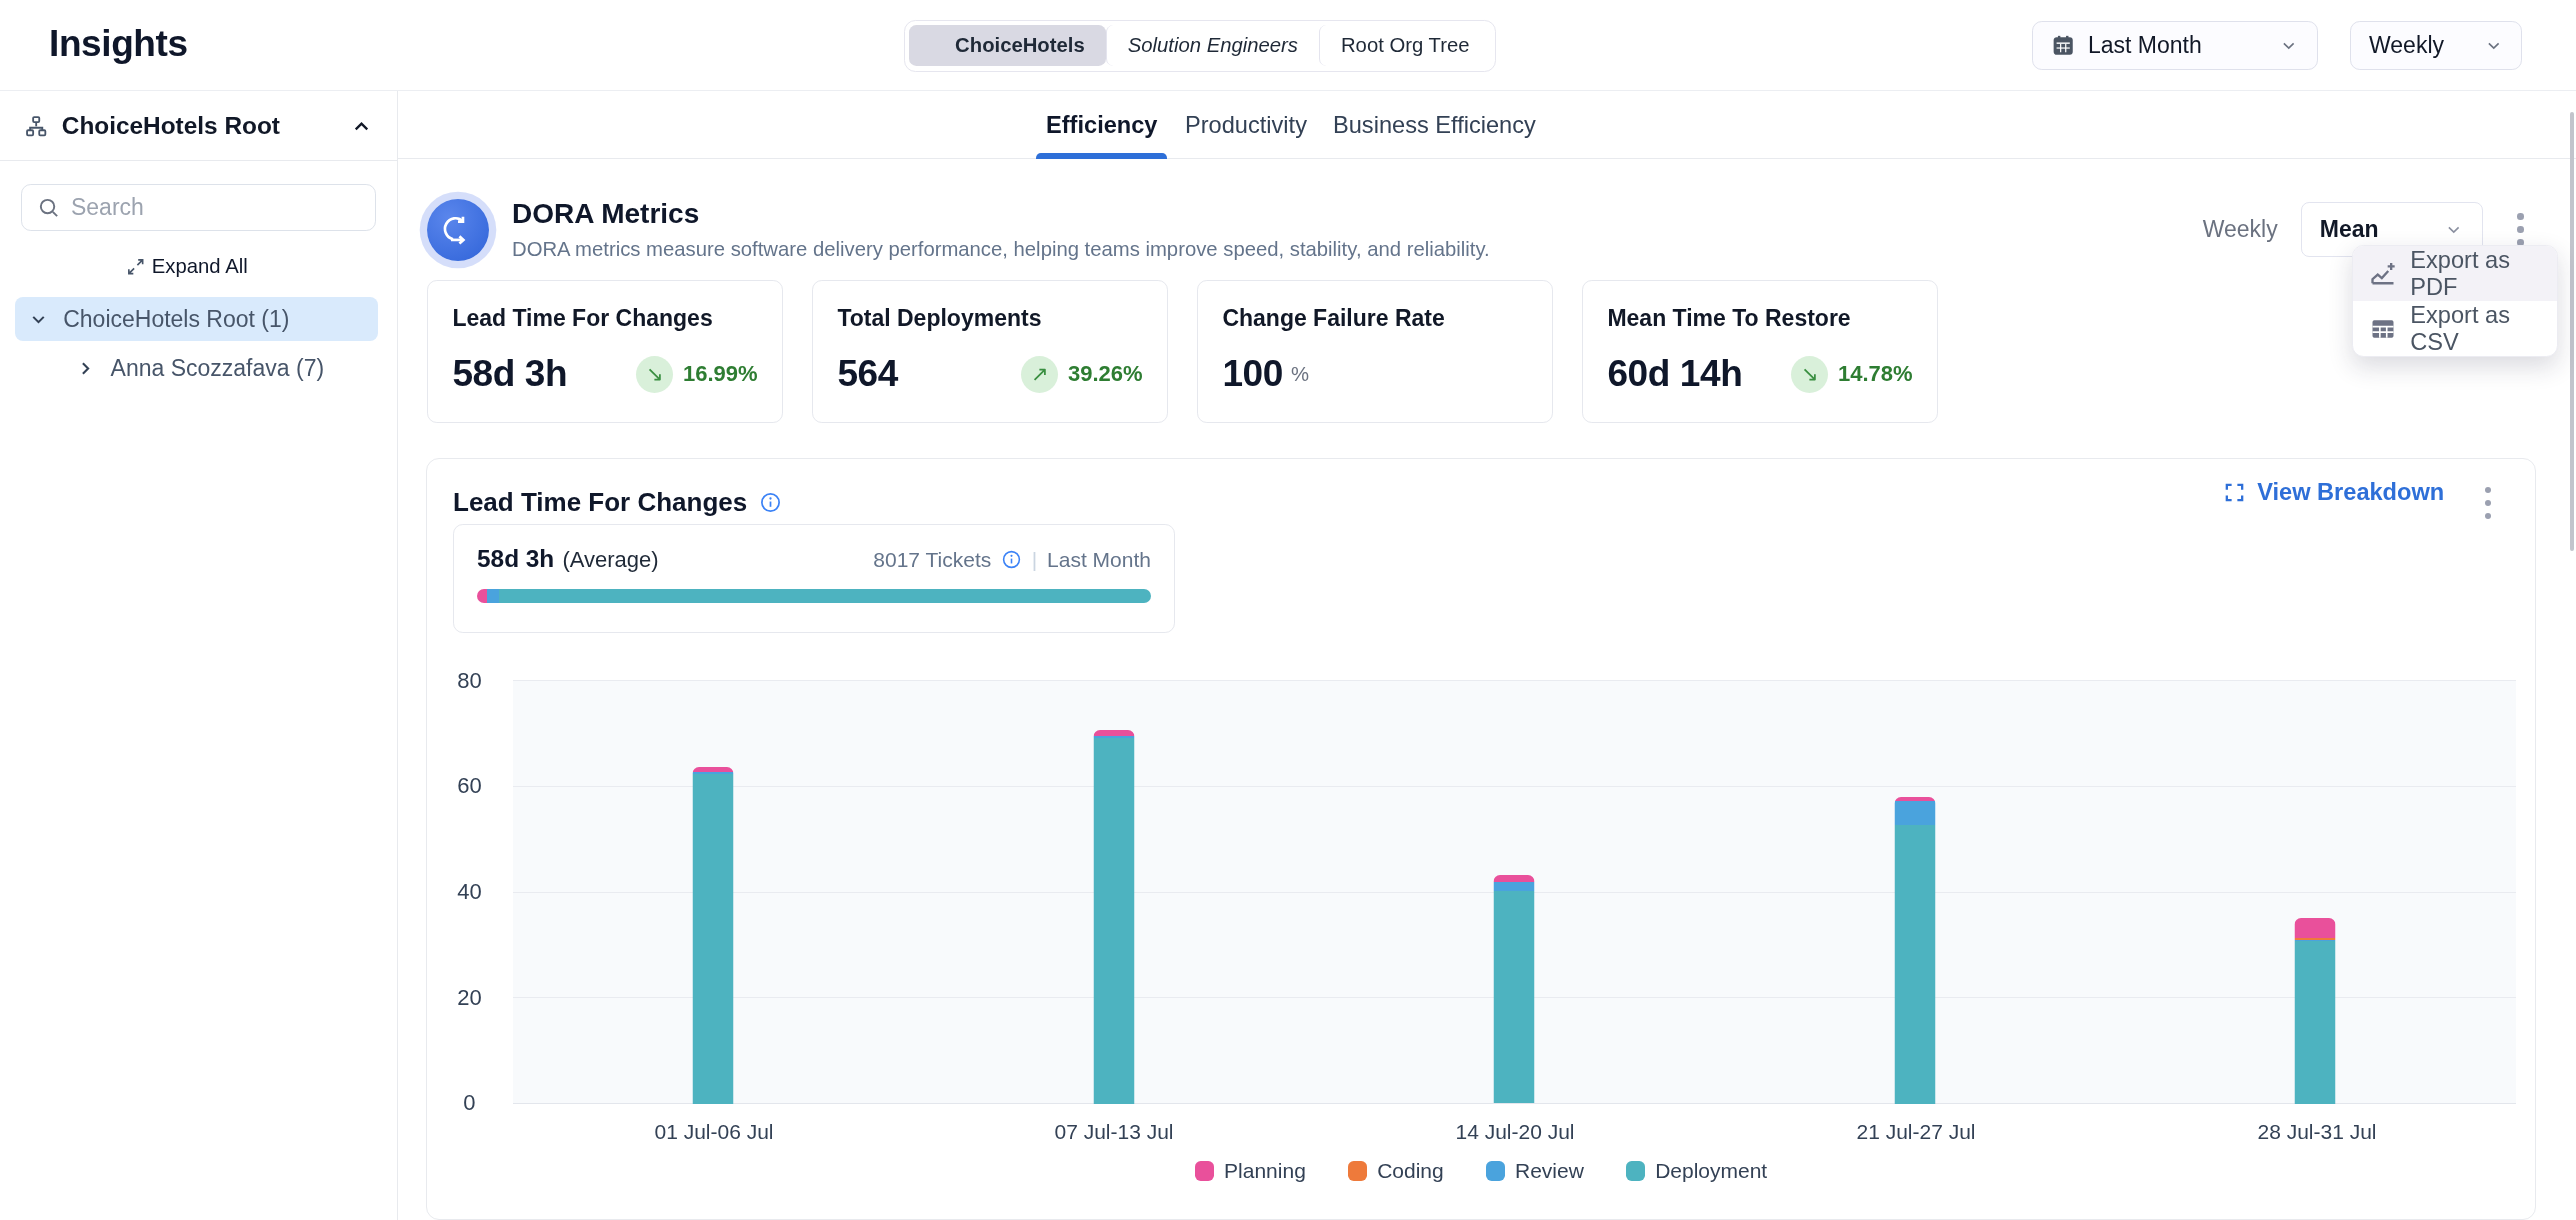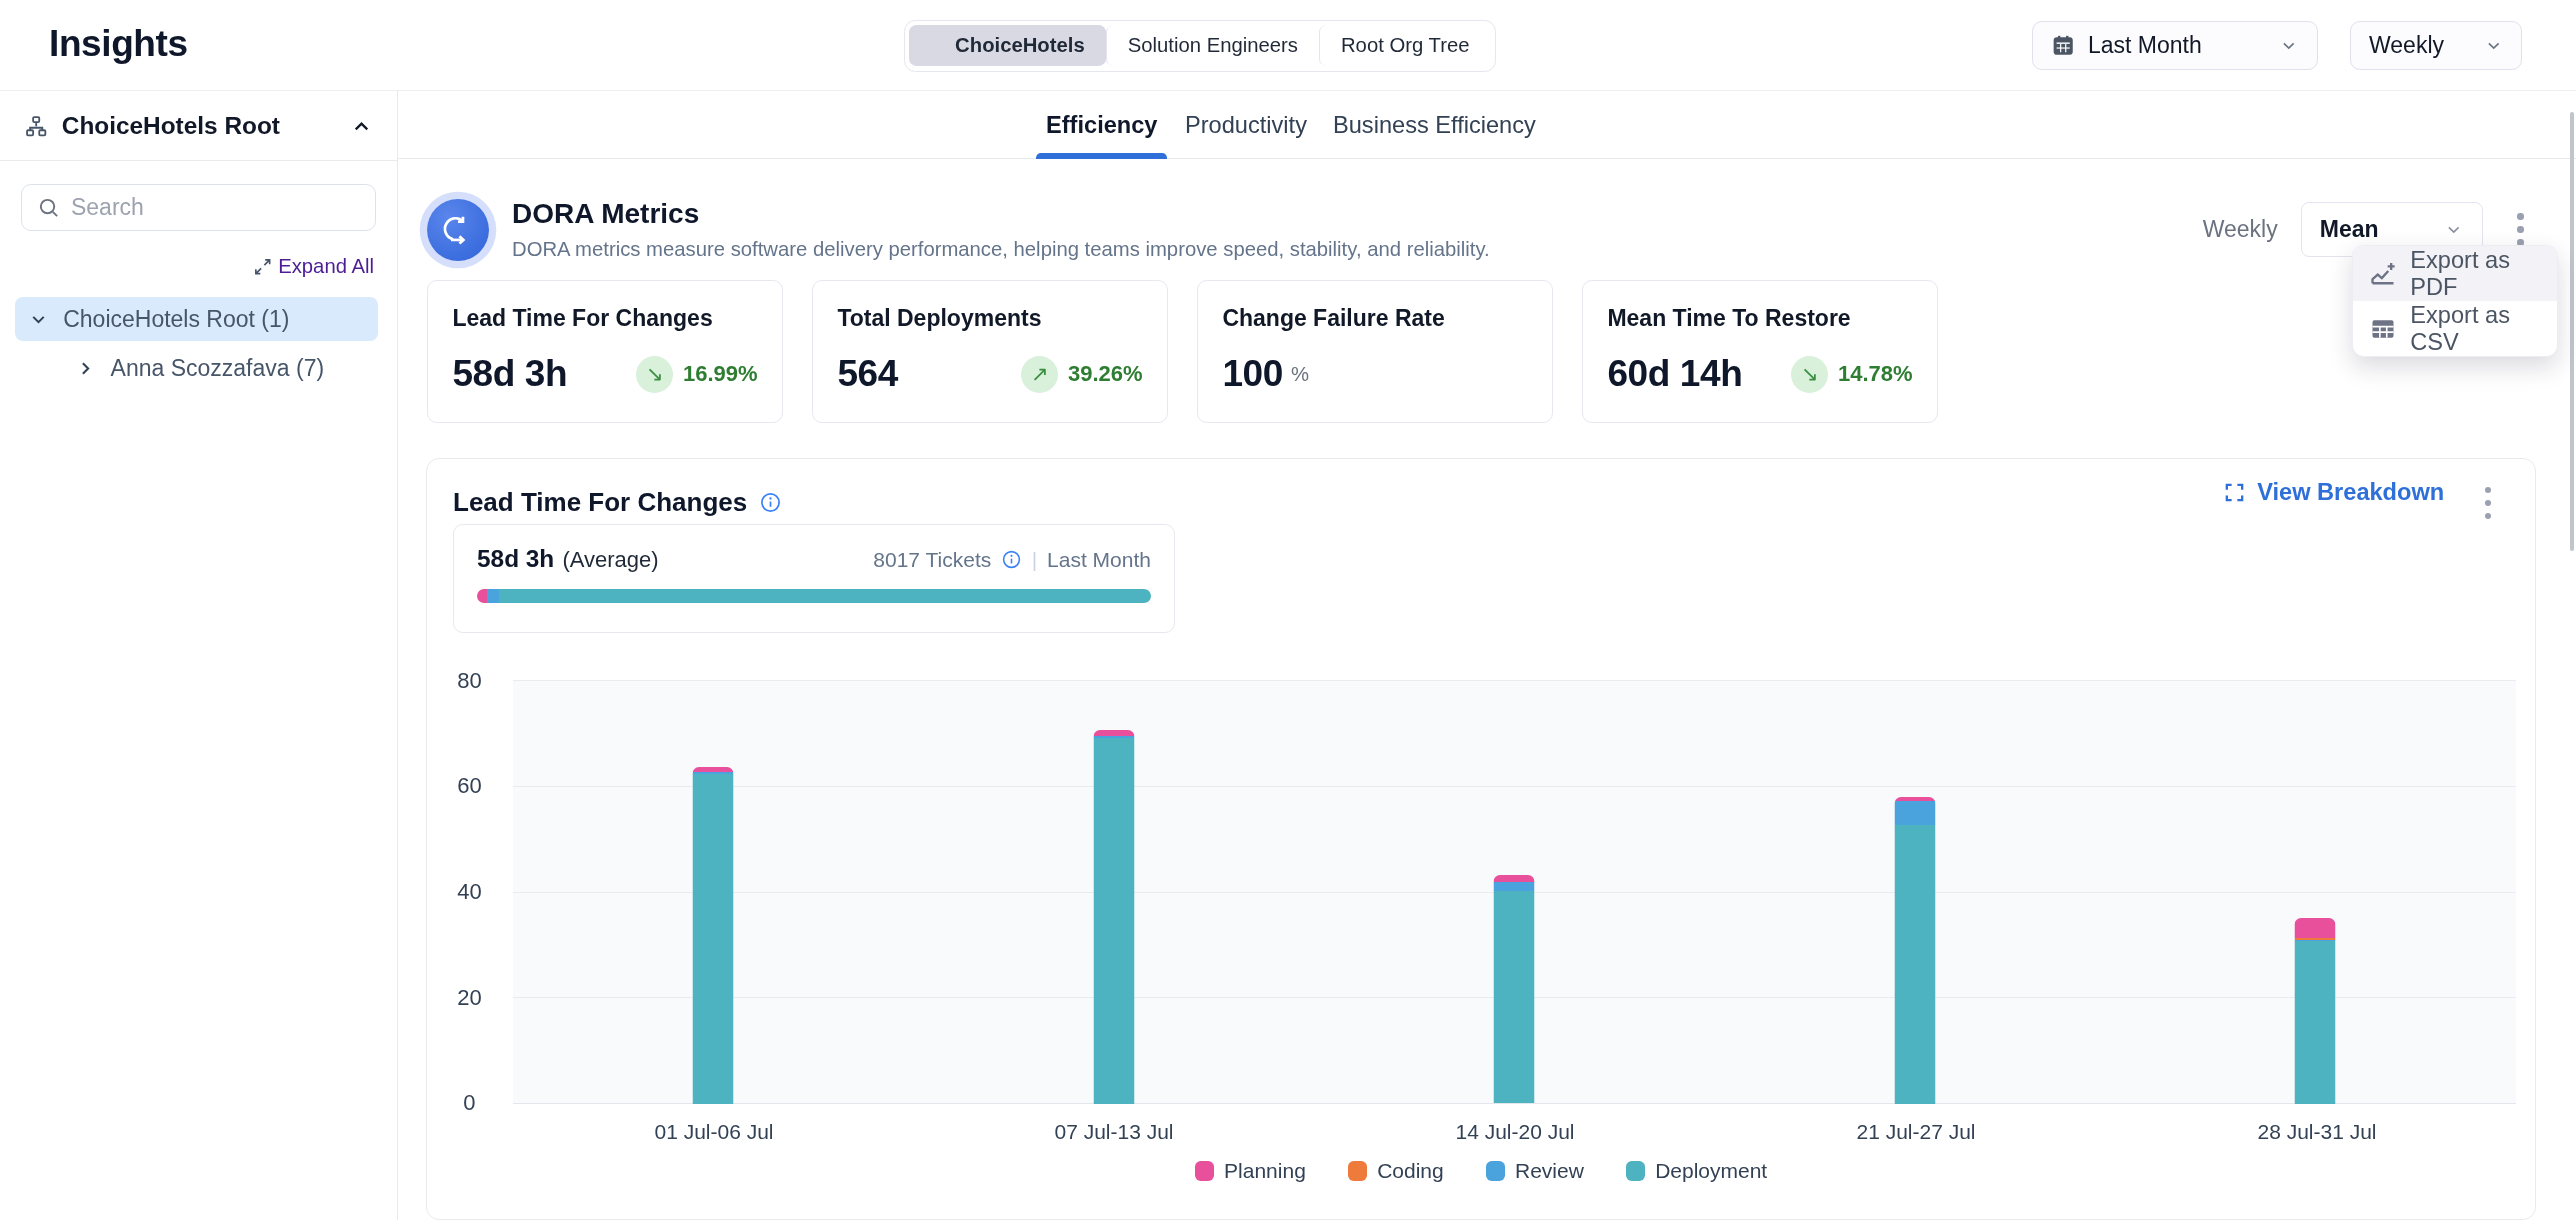--- a/index.html
+++ b/index.html
@@ -7,36 +7,36 @@
   body { font-family:"Liberation Sans", sans-serif; background:#ffffff; color:#111827; }
   .page { position:relative; width:2576px; height:1221px; background:#fff; overflow:hidden; }
 
   
   .topbar { position:absolute; left:0; top:0; width:2576px; height:91px; background:#fff; border-bottom:0.8px solid #eceef2; z-index:5; }
   .topbar h1 { position:absolute; left:49px; top:23px; font-size:37px; font-weight:800; letter-spacing:-0.4px; color:#0f172a; }
   .seg-control { position:absolute; left:904px; top:19.5px; height:52px; display:flex; align-items:stretch; border:0.8px solid #e6e6ef; border-radius:11.4px; padding:4.1px; background:#fff; }
   .seg-item { display:flex; align-items:center; padding:0 21px; font-size:20.3px; color:#1f2937; border-radius:7.3px; cursor:pointer; white-space:nowrap; }
   .seg-item + .seg-item { border-left:0.8px solid #e4e4ee; }
   .seg-item.active { background:#d9d9e3; font-weight:700; border-left:none;padding-left:46px; }
-  .seg-item.active + .seg-item { border-left:0.8px solid #e4e4ee; }
+  .seg-item.active + .seg-item { border-left:0.8px solid #e4e4ee;font-style:italic; }
   .top-right { position:absolute; right:54px; top:21px; display:flex; gap:32.5px; }
   .select-btn { display:flex; align-items:center; gap:13px; height:49px; padding:0 18px; border:0.8px solid #dfe1ec; border-radius:9.8px; background:#fcfcff; font-size:23px; color:#111827; cursor:pointer; }
   .select-btn .spacer { flex:1; }
   .date-select { width:286px; }
   .weekly-select { width:172px; }
   .chev { flex:none; display:inline-flex; }
 
   
   .sidebar { position:absolute; left:0; top:91px; width:398px; height:1130px; background:#fff; border-right:0.8px solid #e8eaee; }
   .sb-head { display:flex; align-items:center; gap:13px; padding:21px 24.4px 19.5px 24.4px; border-bottom:0.8px solid #e8eaee; }
   .sb-head .sb-title { font-size:24.4px; font-weight:700; color:#111827; flex:1; }
   .sb-search { margin:23px 21px 0 21px; height:47px; border:0.8px solid #dde2ea; border-radius:9.8px; display:flex; align-items:center; gap:11.4px; padding:0 14.6px; background:#fff; }
   .sb-search input { border:none; outline:none; font-size:23px; color:#374151; width:100%; font-family:"Liberation Sans", sans-serif; background:transparent; }
   .sb-search input::placeholder { color:#9ca3af; }
-  .expand-row { display:flex; justify-content:flex-end; align-items:center; gap:6px; margin:24.4px 23px 0 0; font-size:20.3px; color:#4c1d95; cursor:pointer; }
+  .expand-row { display:flex; justify-content:center; align-items:center; gap:6px; margin:24.4px 23px 0 0; font-size:20.3px; color:#0f172a; cursor:pointer; }
   .tree { margin-top:19.5px; }
   .tree-row { display:flex; align-items:center; gap:14.6px; height:44px; font-size:23px; color:#475569; cursor:pointer; }
   .tree-row.selected { background:#d9eafc; border-radius:8px; margin:0 19.5px 0 14.6px; padding-left:13px; }
   .tree-row.child { padding-left:75px; margin-top:4.9px; }
 
   
   .main { position:absolute; left:398px; top:91px; width:2178px; height:1130px; background:#fff; }
   .tabs { position:absolute; left:0; top:0; width:100%; height:68px; border-bottom:0.8px solid #e8eaee; }
   .tab { position:absolute; top:0; height:68px; display:flex; align-items:center; font-size:23.6px; color:#334155; cursor:pointer; }
   .tab.active { color:#0f172a; font-weight:700; }

